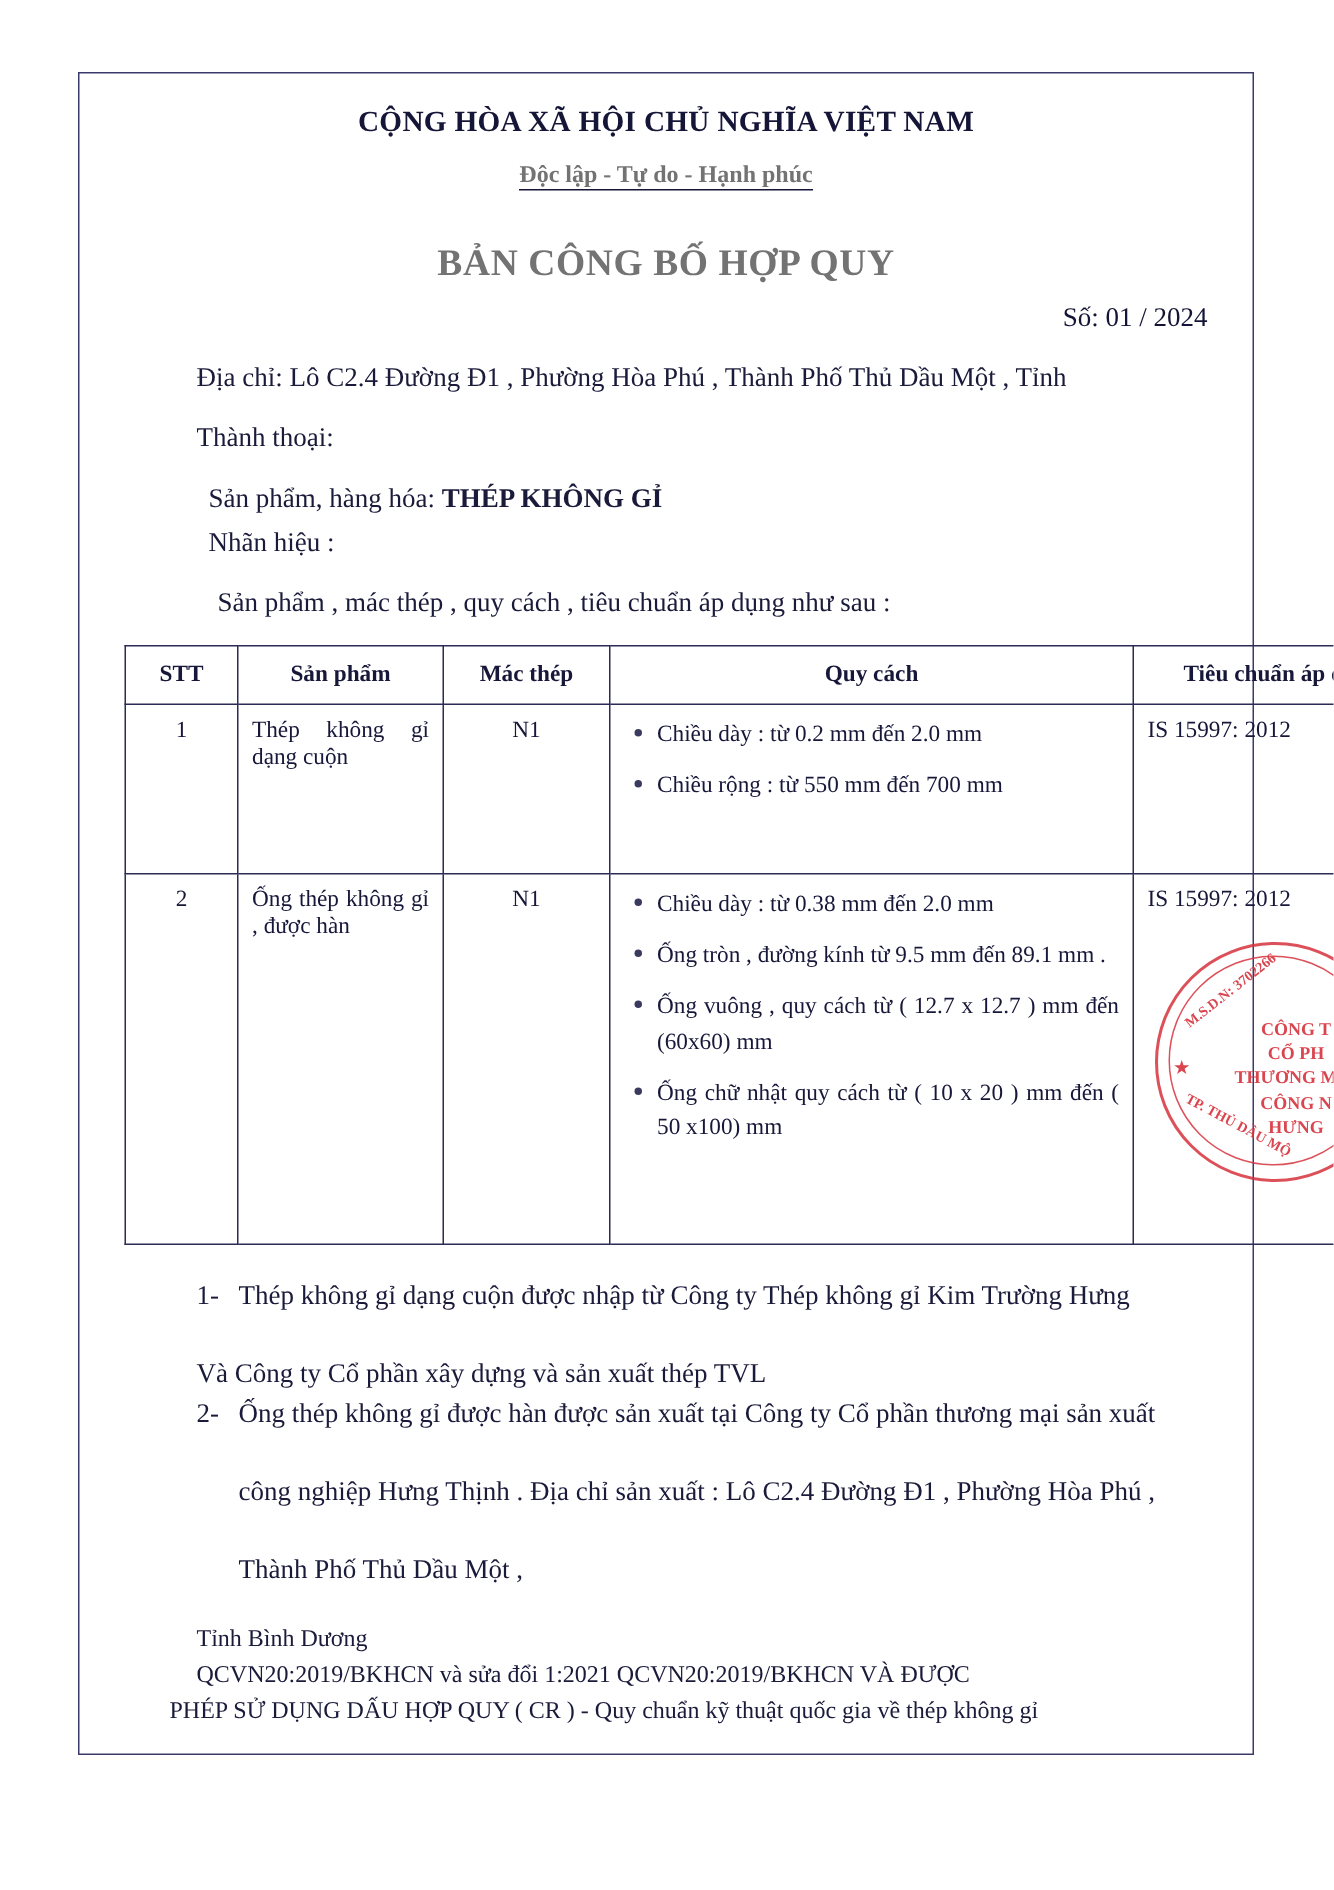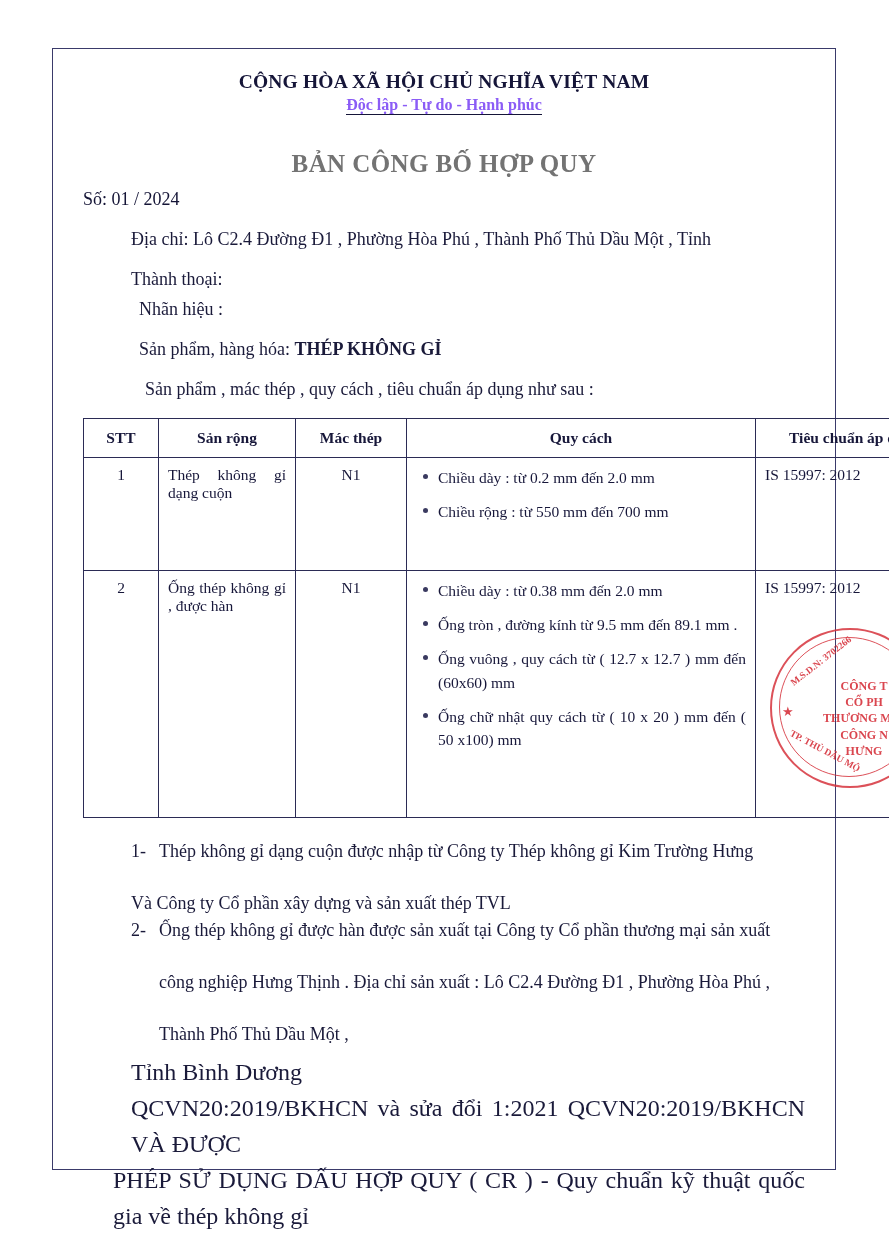--- a/index.html
+++ b/index.html
@@ -40,38 +40,38 @@
     text-align: center;
     font-weight: bold;
     font-size: 19.5px;
     letter-spacing: 0.2px;
     color: #151538;
   }
   .national-sub {
     text-align: center;
     font-weight: bold;
     font-size: 16px;
-    margin-top: 3px;
-    color: #8b5cf6;
+    margin-top: 15px;
+    color: #737373;
   }
   .national-sub span.u {
     border-bottom: 1.6px solid #151538;
     padding-bottom: 1px;
   }
 
   .doc-title {
     text-align: center;
     font-weight: bold;
     font-size: 25px;
     margin-top: 36px;
     letter-spacing: 0.4px;
     color: #737373;
   }
   .doc-number {
-    text-align: left;
+    text-align: right;
     font-size: 18px;
     margin-top: 11px;
     color: #141436;
   }
 
   .body-block {
     margin-top: 16px;
     font-size: 18px;
     line-height: 1.52;
   }
@@ -156,22 +156,22 @@
     box-sizing: content-box;
   }
   .note-text {
     flex: 1;
   }
   .note-cont {
     padding-left: 76px;
     margin-top: 25px;
   }
   .closing {
-    margin-top: 6px;
-    font-size: 24px;
+    margin-top: 21px;
+    font-size: 16px;
     line-height: 1.5;
   }
   .closing .l1 { padding-left: 48px; }
   .closing .l2 { padding-left: 48px; margin-top: 8px; }
   .closing .l3 { padding-left: 48px; }
   .closing .l4 { padding-left: 30px; }
   .justify-line {
     text-align: justify;
     text-justify: inter-word;
   }
@@ -244,30 +244,30 @@
 
     <div class="national-header">CỘNG HÒA XÃ HỘI CHỦ NGHĨA VIỆT NAM</div>
     <div class="national-sub"><span class="u">Độc lập - Tự do - Hạnh phúc</span></div>
 
     <div class="doc-title">BẢN CÔNG BỐ HỢP QUY</div>
     <div class="doc-number">Số: 01 / 2024</div>
 
     <div class="body-block">
       <p class="body-line indent-1">Địa chỉ: Lô C2.4 Đường Đ1 , Phường Hòa Phú , Thành Phố Thủ Dầu Một , Tỉnh</p>
       <p class="body-line indent-1 gap-top">Thành thoại:</p>
+      <p class="body-line indent-2 gap-top"><span>Sản phẩm, hàng hóa:</span> <span class="bold">THÉP KHÔNG GỈ</span></p>
       <p class="body-line indent-2">Nhãn hiệu :</p>
-      <p class="body-line indent-2 gap-top"><span>Sản phẩm, hàng hóa:</span> <span class="bold">THÉP KHÔNG GỈ</span></p>
       <p class="body-line indent-3 gap-top">Sản phẩm , mác thép , quy cách , tiêu chuẩn áp dụng như sau :</p>
     </div>
 
     <table class="spec-table">
       <thead>
         <tr>
           <th class="col-stt">STT</th>
-          <th class="col-sp">Sản rộng</th>
+          <th class="col-sp">Sản phẩm</th>
           <th class="col-mac">Mác thép</th>
           <th class="col-qc">Quy cách</th>
           <th class="col-tc">Tiêu chuẩn áp dụng</th>
         </tr>
       </thead>
       <tbody>
         <tr>
           <td class="col-stt cell-tall">1</td>
           <td class="col-sp">Thép không gỉ dạng cuộn</td>
           <td class="col-mac">N1</td>

